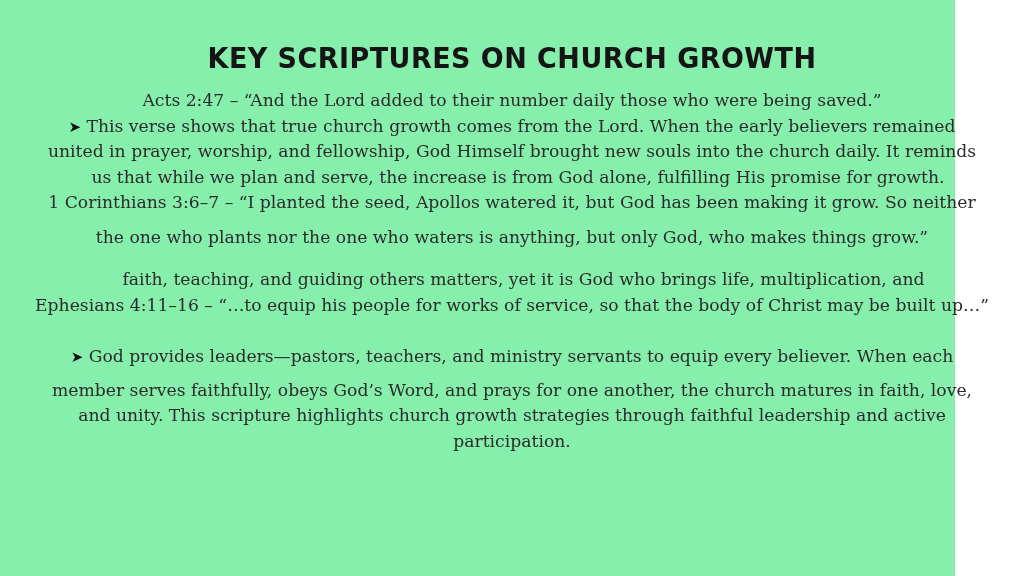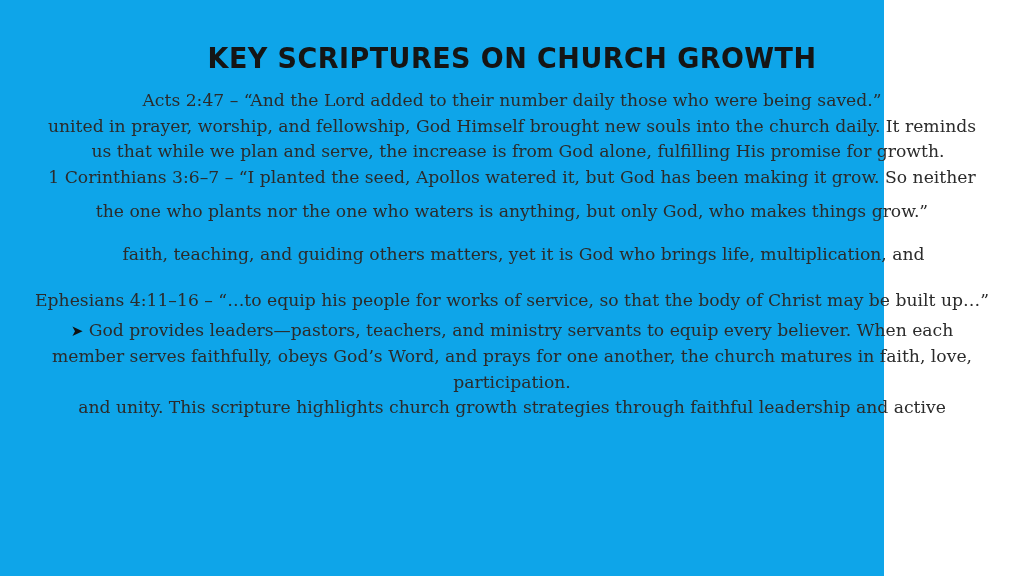--- a/index.html
+++ b/index.html
@@ -9,23 +9,23 @@
     }
     body {
       width: 1024px;
       height: 576px;
       overflow: hidden;
       position: relative;
     }
     .page {
       position: absolute;
       left: 0; top: 0;
-      width: 884px;
+      width: 955px;
       height: 576px;
-      background: #0ea5e9;
+      background: #86efac;
     }
     .title {
       position: absolute;
       top: 40px;
       left: 0;
       width: 1024px;
       text-align: center;
       font-family: "DejaVu Sans", sans-serif;
       font-weight: bold;
       font-size: 29px;
@@ -62,28 +62,29 @@
   </style>
 </head>
 <body>
 
 <div class="page">
   <div class="title">Key Scriptures on Church Growth</div>
 
   <div class="body-text" style="top:88px;">
 
     <span class="line" style="display: block;"><span style="display: inline-block;">Acts 2:47 – “And the Lord added to their number daily those who were being saved.”</span></span>
+    <span class="line" style="display: block;"><span style="display: inline-block;"><span class="arrow">➤</span> <span>This verse shows that true church growth comes from the Lord. When the early believers remained</span></span></span>
     <span class="line" style="display: block;"><span style="display: inline-block;">united in prayer, worship, and fellowship, God Himself brought new souls into the church daily. It reminds</span></span>
     <span class="line" style="display: block;"><span style="display: inline-block; margin-left: 12px;">us that while we plan and serve, the increase is from God alone, fulfilling His promise for growth.</span></span>
 
     <span class="line" style="display: block;"><span style="display: inline-block;">1 Corinthians 3:6–7 – “I planted the seed, Apollos watered it, but God has been making it grow. So neither</span></span>
     <span class="line" style="display: block;"><span style="display: inline-block; margin-top: 9px;">the one who plants nor the one who waters is anything, but only God, who makes things grow.”</span></span>
     <span class="blank"></span>
     <span class="line" style="display: block;"><span style="display: inline-block; margin-left: 23px;">faith, teaching, and guiding others matters, yet it is God who brings life, multiplication, and</span></span>
 
-    <span class="line" style="display: block;"><span style="display: inline-block; margin-top: 21px;">Ephesians 4:11–16 – “…to equip his people for works of service, so that the body of Christ may be built up…”</span></span>
+    <span class="line" style="display: block;"><span style="display: inline-block;">Ephesians 4:11–16 – “…to equip his people for works of service, so that the body of Christ may be built up…”</span></span>
     <span class="blank"></span>
     <span class="line" style="display: block;"><span style="display: inline-block;"><span class="arrow">➤</span> <span>God provides leaders—pastors, teachers, and ministry servants to equip every believer. When each</span></span></span>
-    <span class="line" style="display: block;"><span style="display: inline-block;">member serves faithfully, obeys God’s Word, and prays for one another, the church matures in faith, love,</span></span>
+    <span class="line" style="display: block; margin-top: 8px;"><span style="display: inline-block;">member serves faithfully, obeys God’s Word, and prays for one another, the church matures in faith, love,</span></span>
+    <span class="line" style="display: block;"><span style="display: inline-block;">and unity. This scripture highlights church growth strategies through faithful leadership and active</span></span>
     <span class="line" style="display: block;"><span style="display: inline-block;">participation.</span></span>
-    <span class="line" style="display: block;"><span style="display: inline-block;">and unity. This scripture highlights church growth strategies through faithful leadership and active</span></span>
   </div>
 </div>
 
 </body></html>

